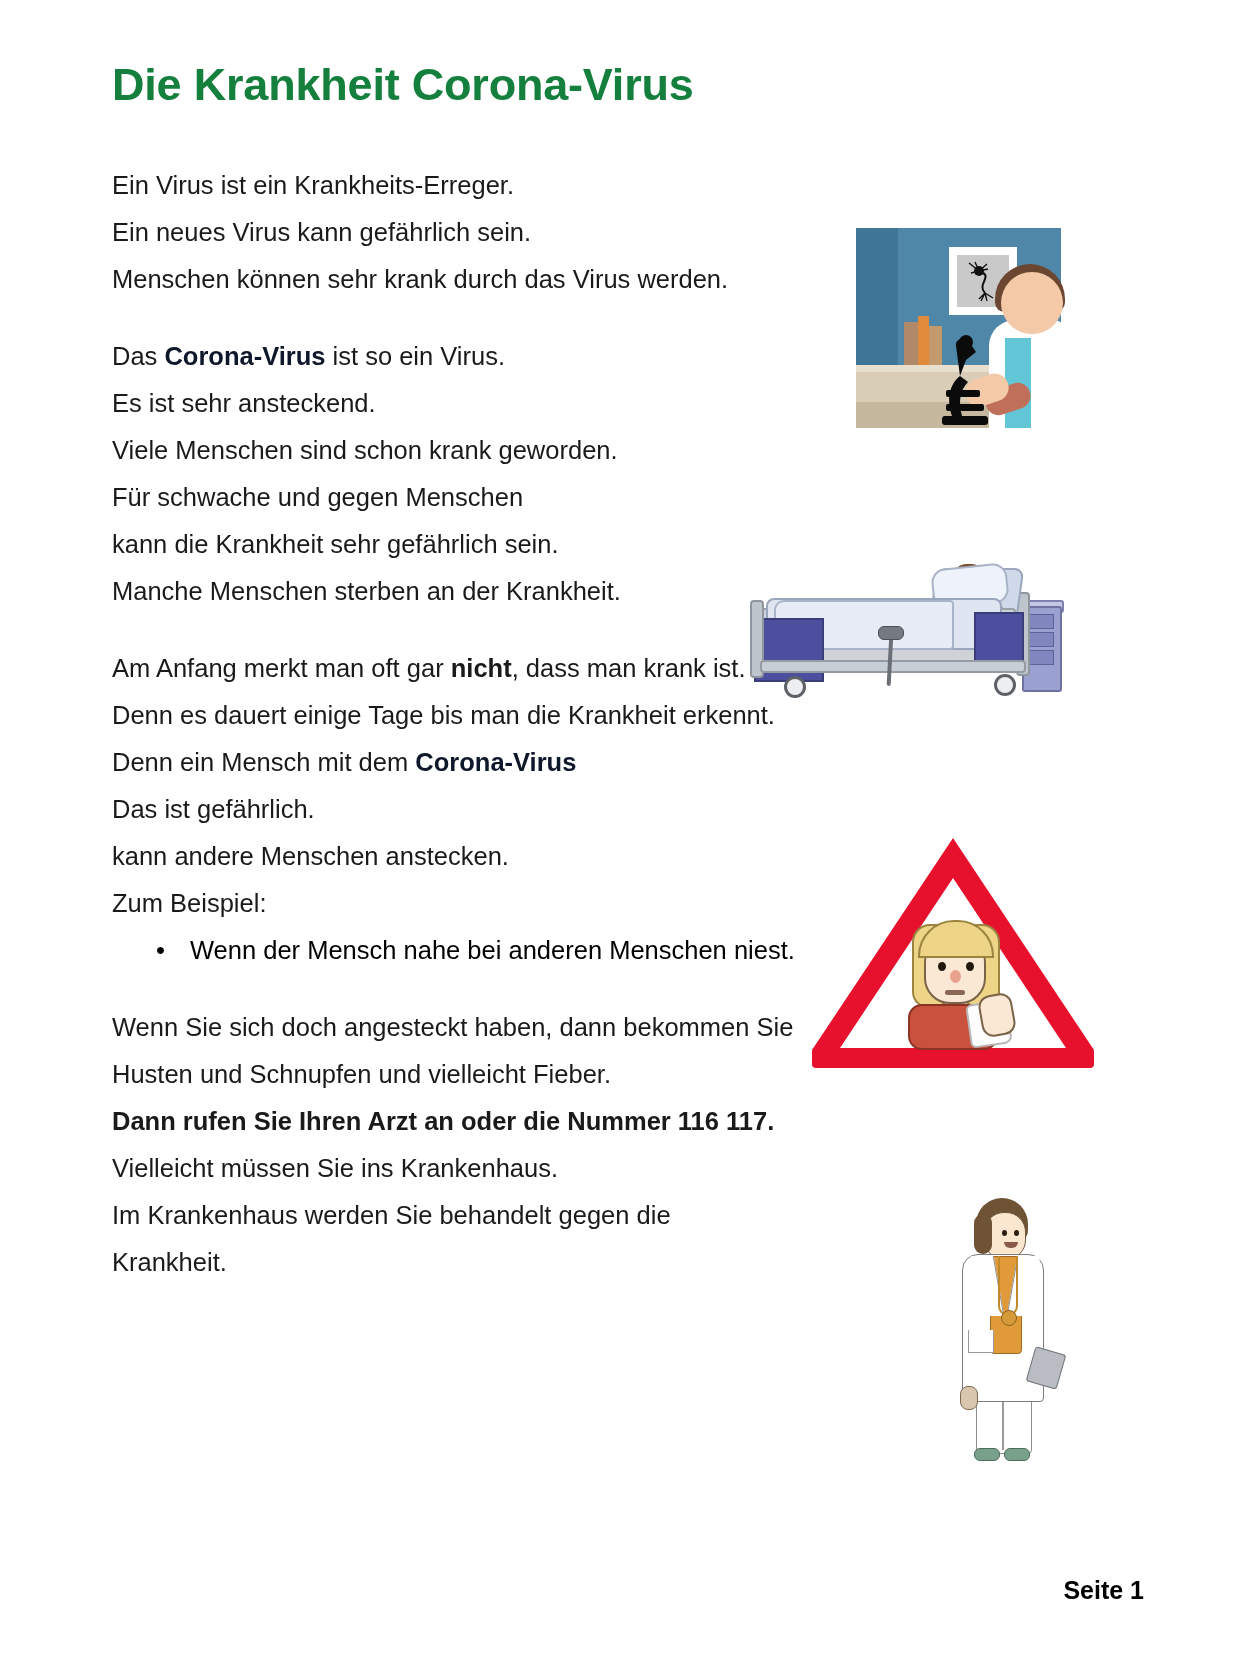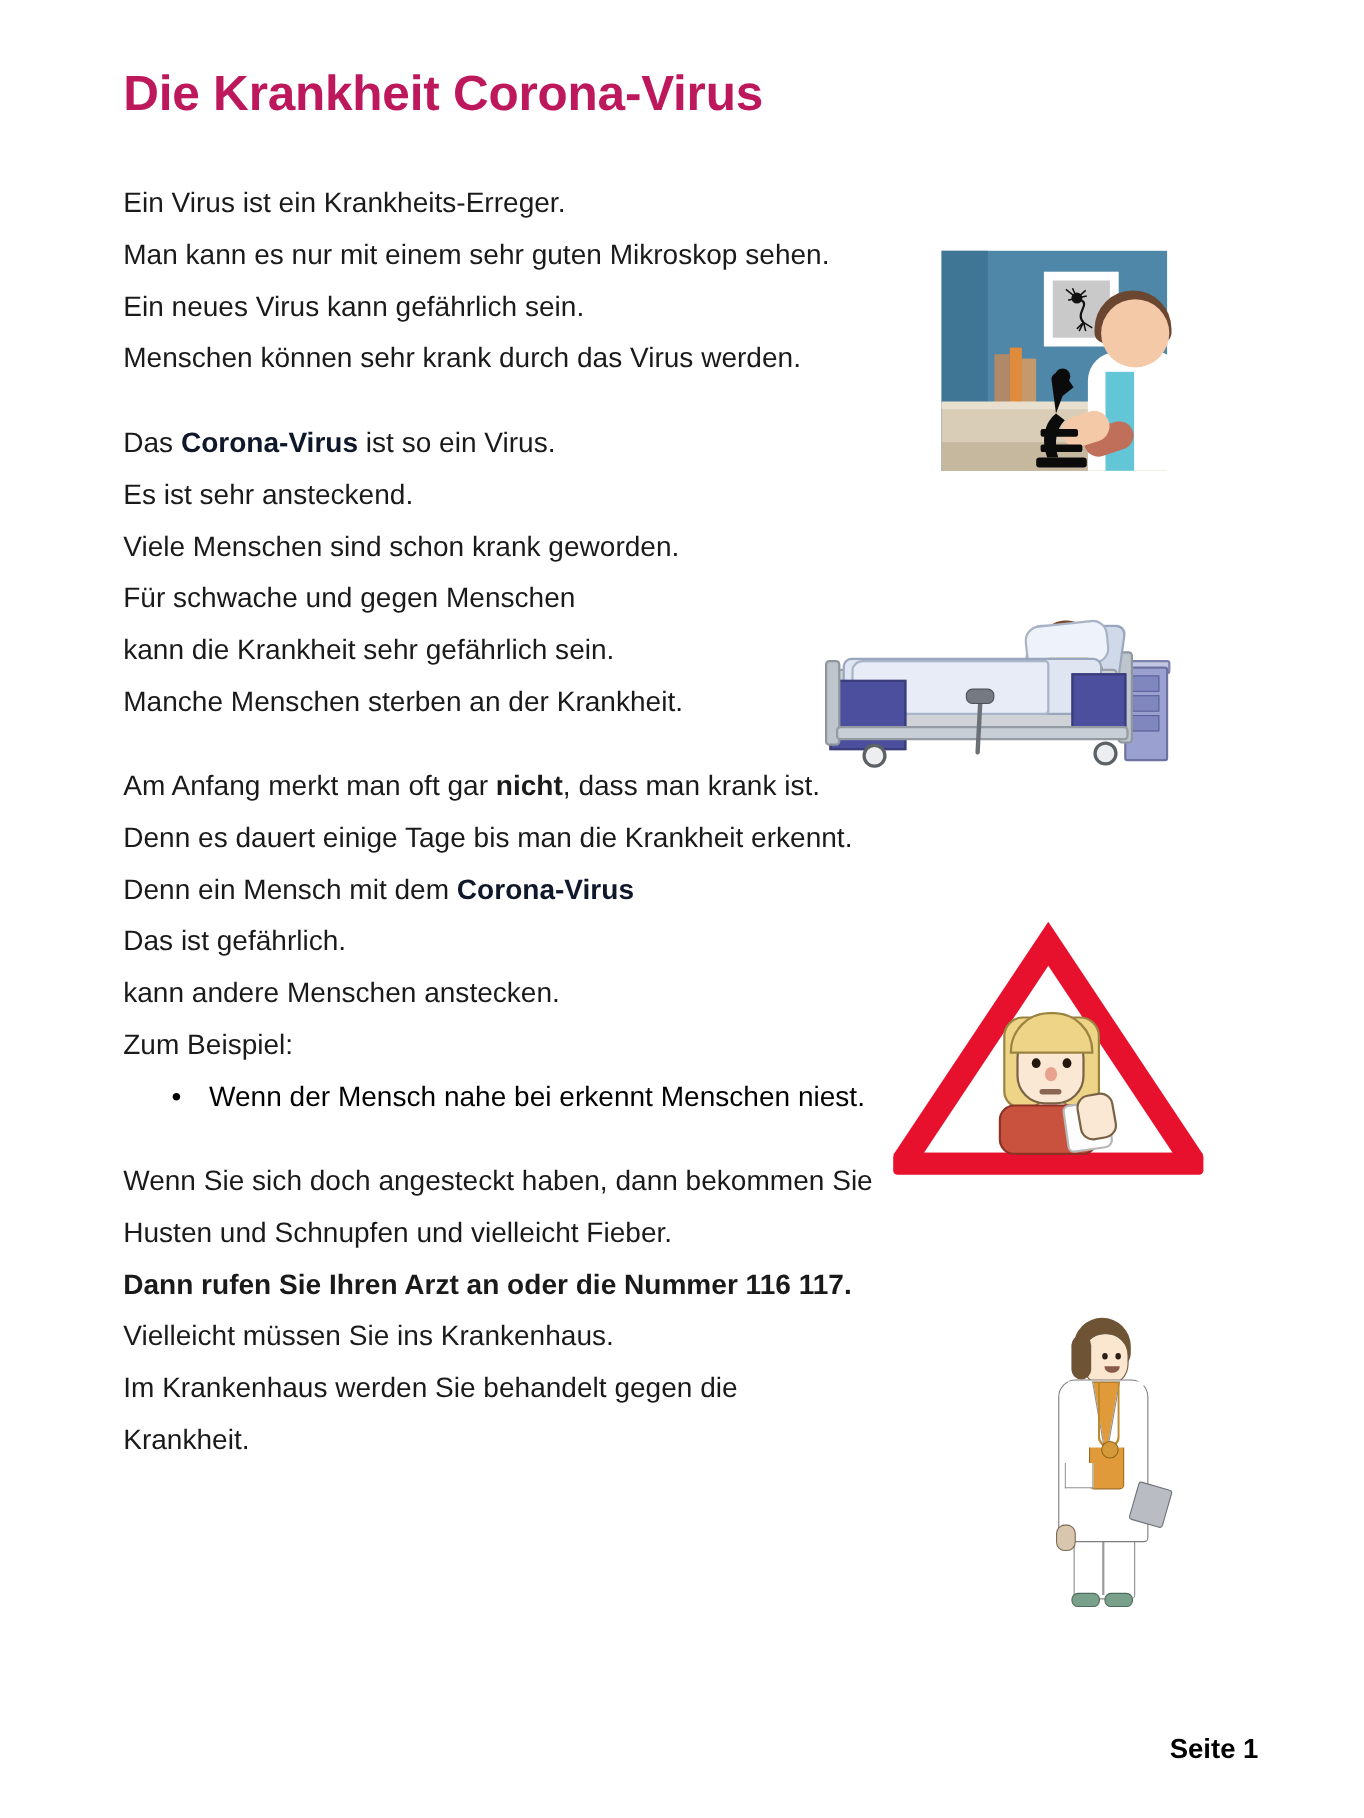--- a/index.html
+++ b/index.html
@@ -17,21 +17,21 @@
     width:1240px;height:1653px;
     box-sizing:border-box;
     padding:60px 96px 0 112px;
   }
 
   
   .doc-title{
     font-size:45px;
     font-weight:bold;
     letter-spacing:-0.2px;
-    color:#be185d;
+    color:#15803d;
     margin:0 0 52px 0;
     line-height:1.1;
   }
   .section-heading{
     font-size:30px;
     font-weight:bold;
     color:#1F4E79;
     margin:0 0 16px 0;
     line-height:1.2;
   }
@@ -187,21 +187,20 @@
 </head>
 <body>
 
 <div class="page">
 
   <h1 class="doc-title">Die Krankheit Corona-Virus</h1>
 
 
   <div class="block">
     <div class="line">Ein Virus ist ein Krankheits-Erreger.</div>
-    <div class="line">Man kann es nur mit einem sehr guten Mikroskop sehen.</div>
     <div class="line">Ein neues Virus kann gefährlich sein.</div>
     <div class="line">Menschen können sehr krank durch das Virus werden.</div>
   </div>
 
   <div class="block">
     <div class="line"><span>Das </span><span class="hl">Corona-Virus</span><span> ist so ein Virus.</span></div>
     <div class="line">Es ist sehr ansteckend.</div>
     <div class="line">Viele Menschen sind schon krank geworden.</div>
     <div class="line">Für schwache und gegen Menschen</div>
     <div class="line">kann die Krankheit sehr gefährlich sein.</div>
@@ -209,21 +208,21 @@
   </div>
 
   <div class="block">
     <div class="line"><span>Am Anfang merkt man oft gar </span><span class="bold">nicht</span><span>, dass man krank ist.</span></div>
     <div class="line">Denn es dauert einige Tage bis man die Krankheit erkennt.</div>
     <div class="line"><span>Denn ein Mensch mit dem </span><span class="hl">Corona-Virus</span></div>
     <div class="line">Das ist gefährlich.</div>
     <div class="line">kann andere Menschen anstecken.</div>
     <div class="line">Zum Beispiel:</div>
     <ul class="bullets">
-      <li>Wenn der Mensch nahe bei erkennt Menschen niest.</li>
+      <li>Wenn der Mensch nahe bei anderen Menschen niest.</li>
     </ul>
   </div>
 
   <div class="block">
     <div class="line">Wenn Sie sich doch angesteckt haben, dann bekommen Sie</div>
     <div class="line">Husten und Schnupfen und vielleicht Fieber.</div>
     <div class="line b">Dann rufen Sie Ihren Arzt an oder die Nummer 116 117.</div>
     <div class="line">Vielleicht müssen Sie ins Krankenhaus.</div>
     <div class="line">Im Krankenhaus werden Sie behandelt gegen die</div>
     <div class="line">Krankheit.</div>

